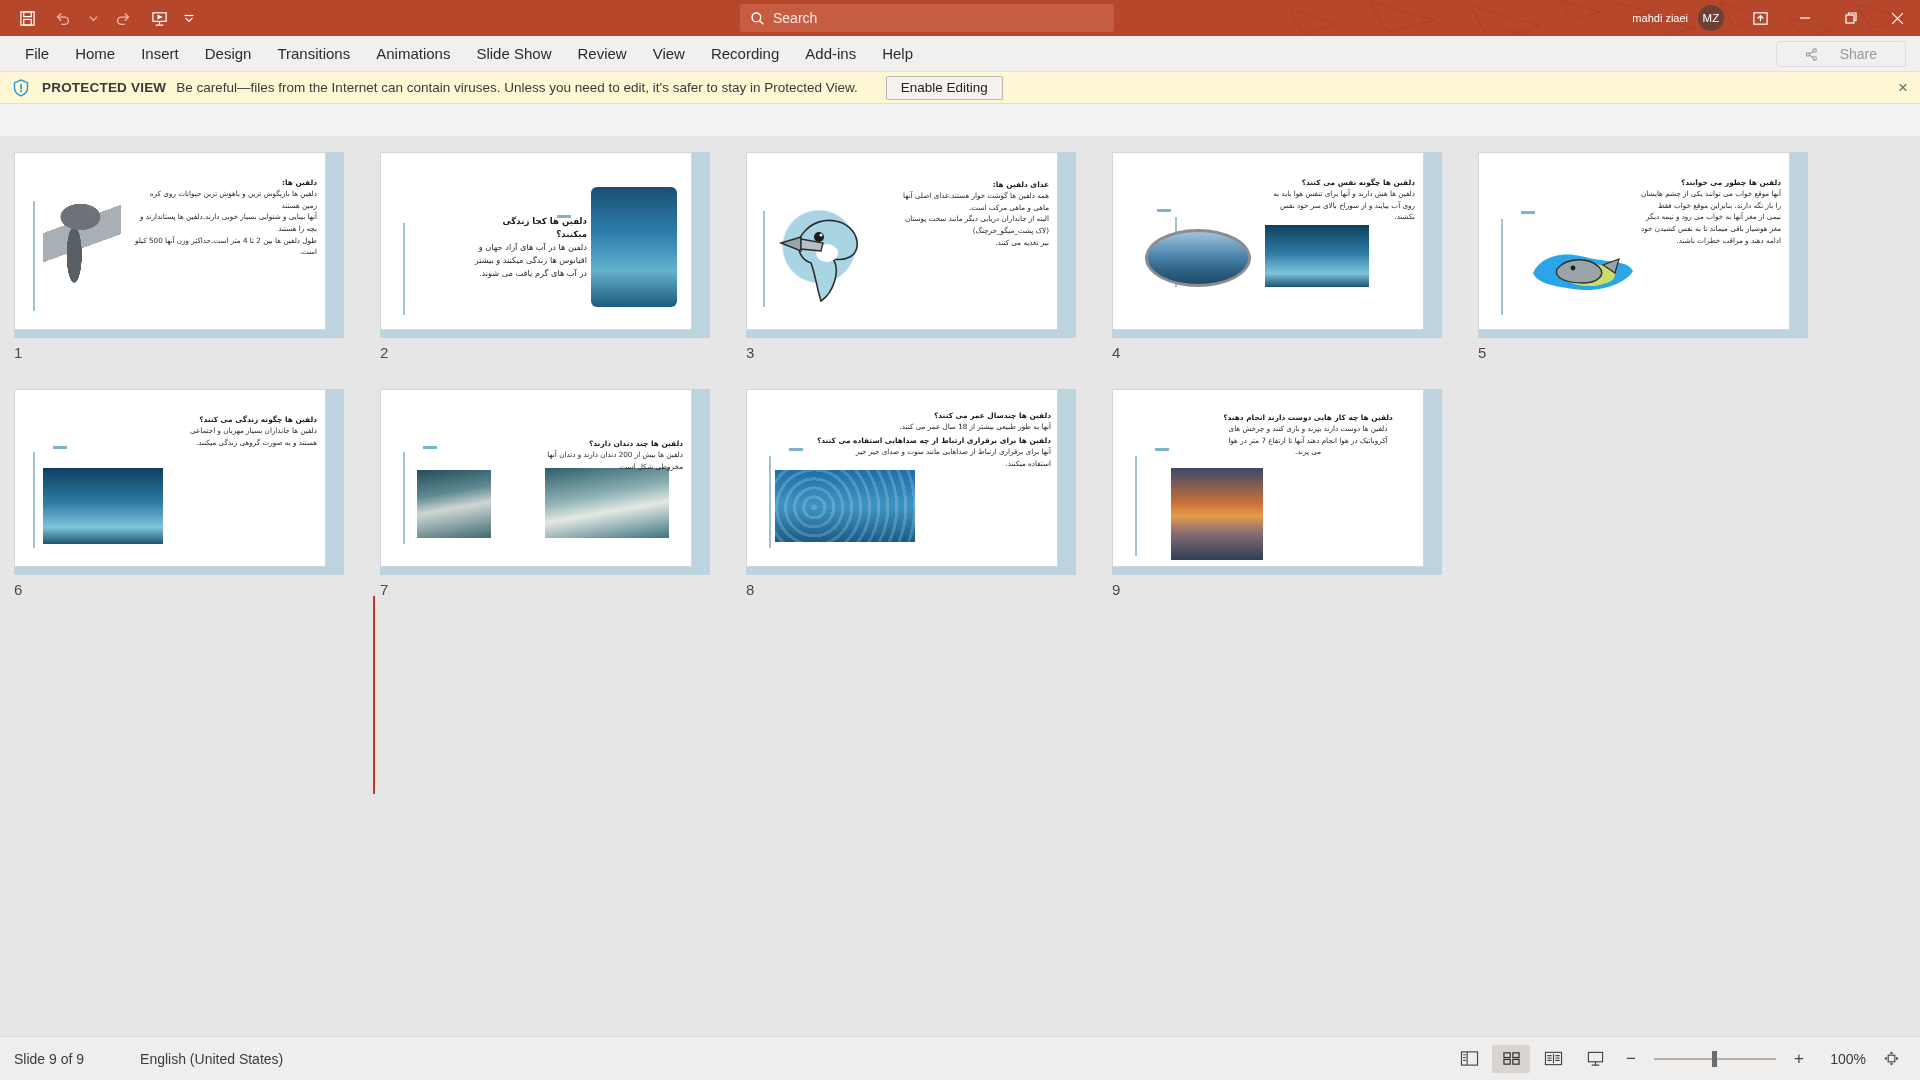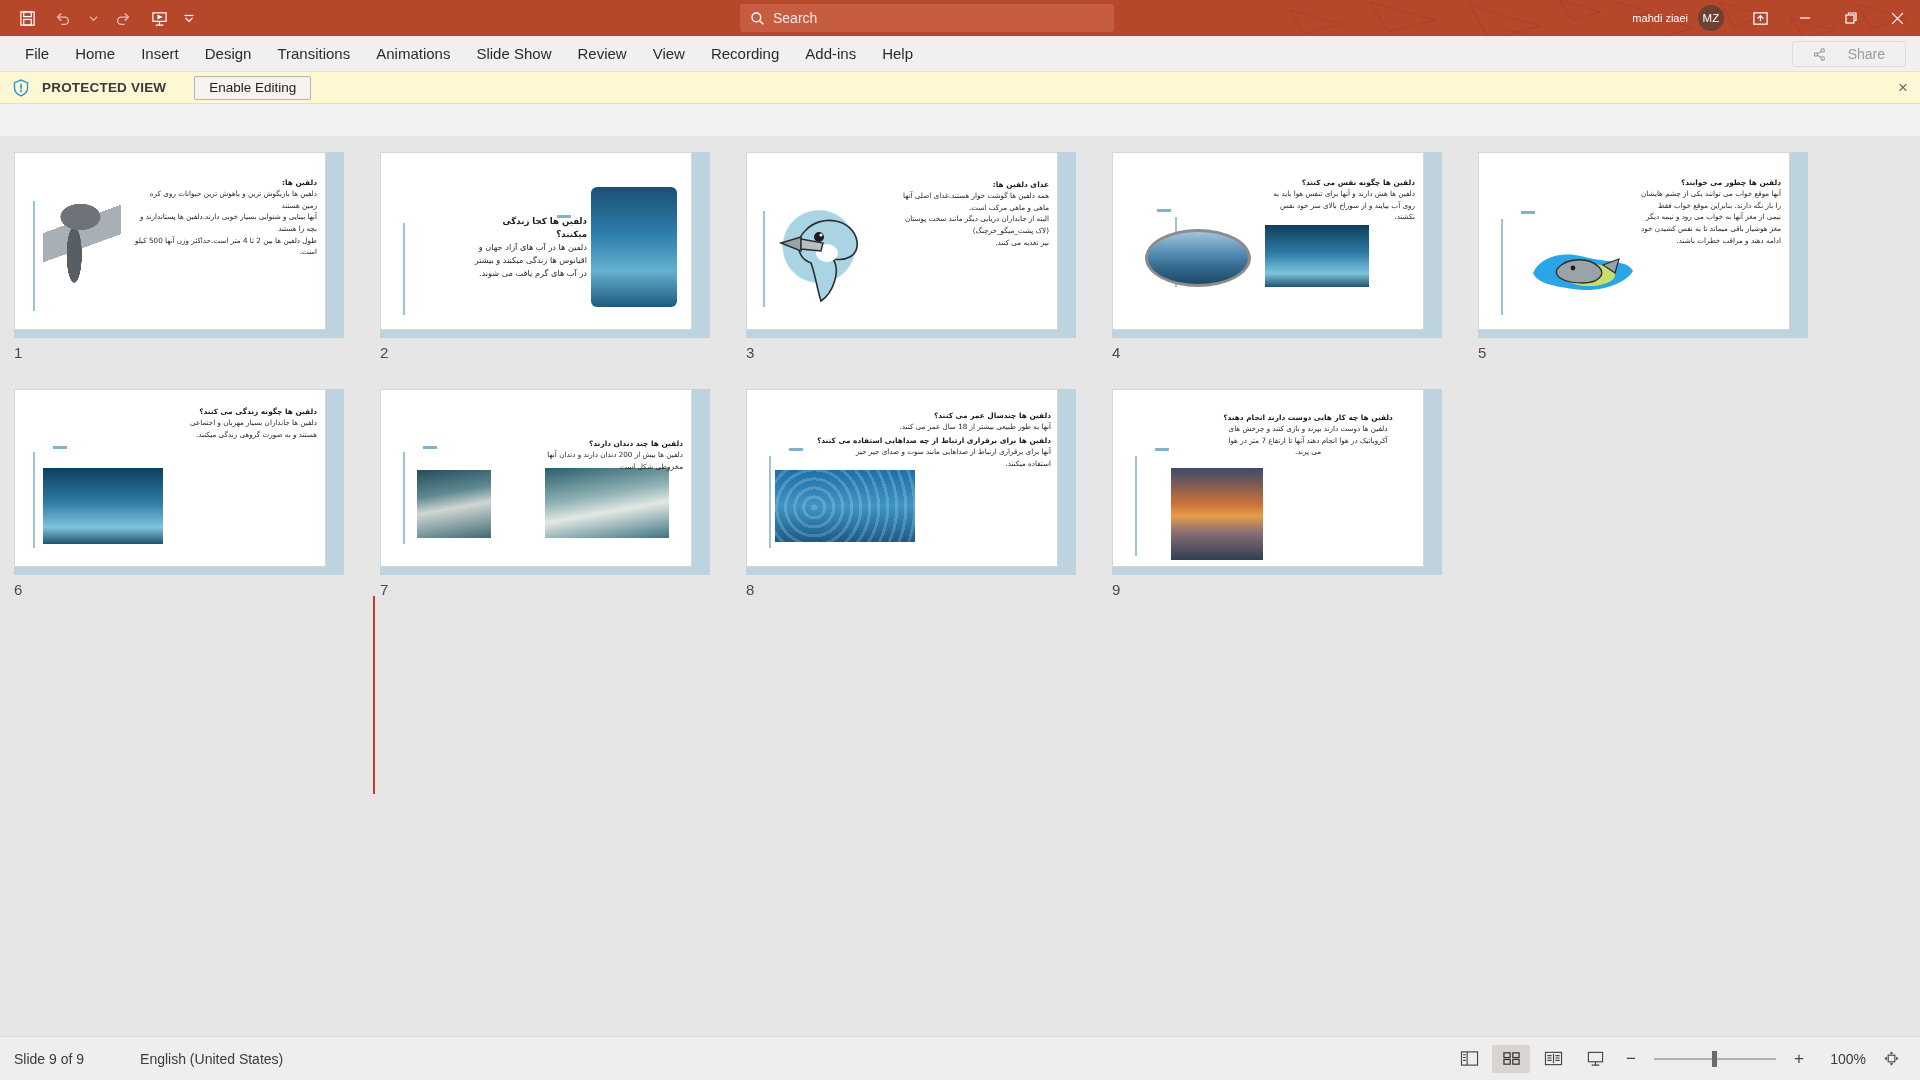--- a/index.html
+++ b/index.html
@@ -52,21 +52,21 @@
   
   .menubar {
     height: 36px; background: #f2f0ee; display: flex; align-items: center;
     padding-left: 12px; border-bottom: 1px solid #e3e0dd; position: relative;
   }
   .menu-item {
     padding: 0 13px; height: 28px; line-height: 28px; font-size: 15px; color: #2b2b2b;
     border-radius: 3px;
   }
   .share-btn {
-    position: absolute; right: 14px; top: 5px; height: 26px; padding: 0 20px;
+    position: absolute; right: 14px; top: 5px; height: 26px; padding: 0 28px;
     display: flex; align-items: center; gap: 22px; font-size: 14px; color: #9b9b9b;
     border: 1px solid #dcdcdc; border-radius: 3px; background: #f2f0ee;
   }
 
   
   .pv-bar {
     height: 32px; background: #fdf7d3; border-bottom: 1px solid #e8e0b0;
     display: flex; align-items: center; padding: 4px 10px; gap: 10px; position: relative;
   }
   .pv-icon { width: 22px; height: 22px; display: flex; align-items: center; justify-content: center; }
@@ -312,20 +312,21 @@
 </div>
 
 <div class="pv-bar">
   <div class="pv-icon">
     <svg width="20" height="20" viewBox="0 0 20 20" fill="none" stroke="#2f9ad0" stroke-width="1.4">
       <path d="M10 2 L16.5 4.6 V10 c0 4.2 -3.4 6.6 -6.5 7.8 C6.9 16.6 3.5 14.2 3.5 10 V4.6 Z"></path>
       <path d="M10 6.6 V10.4 M10 12.6 V13.4" stroke-width="1.7" stroke-linecap="round"></path>
     </svg>
   </div>
   <span class="pv-strong">PROTECTED VIEW</span>
+  <span class="pv-text">Be careful—files from the Internet can contain viruses. Unless you need to edit, it's safer to stay in Protected View.</span>
   <div class="pv-enable">Enable Editing</div>
   <div class="pv-close">×</div>
 </div>
 
 <div class="canvas">
   <div class="slide-grid">
 
     <div class="slide-cell">
       <div class="thumb-wrap">
         <div class="thumb-band"></div>
@@ -439,21 +440,21 @@
       <div class="slide-number">5</div>
     </div>
 
     <div class="slide-cell">
       <div class="thumb-wrap">
         <div class="thumb-band"></div>
         <div class="thumb">
           <div class="accent-bar" style="left:18px; top:62px; height:96px;"></div>
           <div class="dash" style="left:38px; top:56px;"></div>
           <div class="img-ph img-ocean2" style="left:28px; top:78px; width:120px; height:76px;"></div>
-          <div class="slide-text" style="right:8px; top:16px; width:196px;">
+          <div class="slide-text" style="right:8px; top:24px; width:196px;">
             <div class="s-title">دلفین ها چگونه زندگی می کنند؟</div>
             <div class="s-body">دلفین ها جانداران بسیار مهربان و اجتماعی</div>
             <div class="s-body">هستند و به صورت گروهی زندگی میکنند.</div>
           </div>
         </div>
       </div>
       <div class="slide-number">6</div>
     </div>
 
     <div class="slide-cell">

